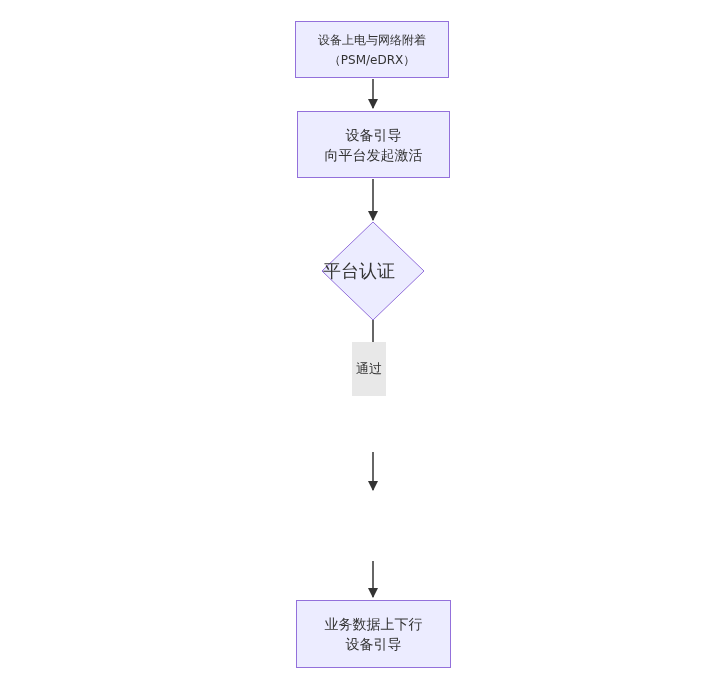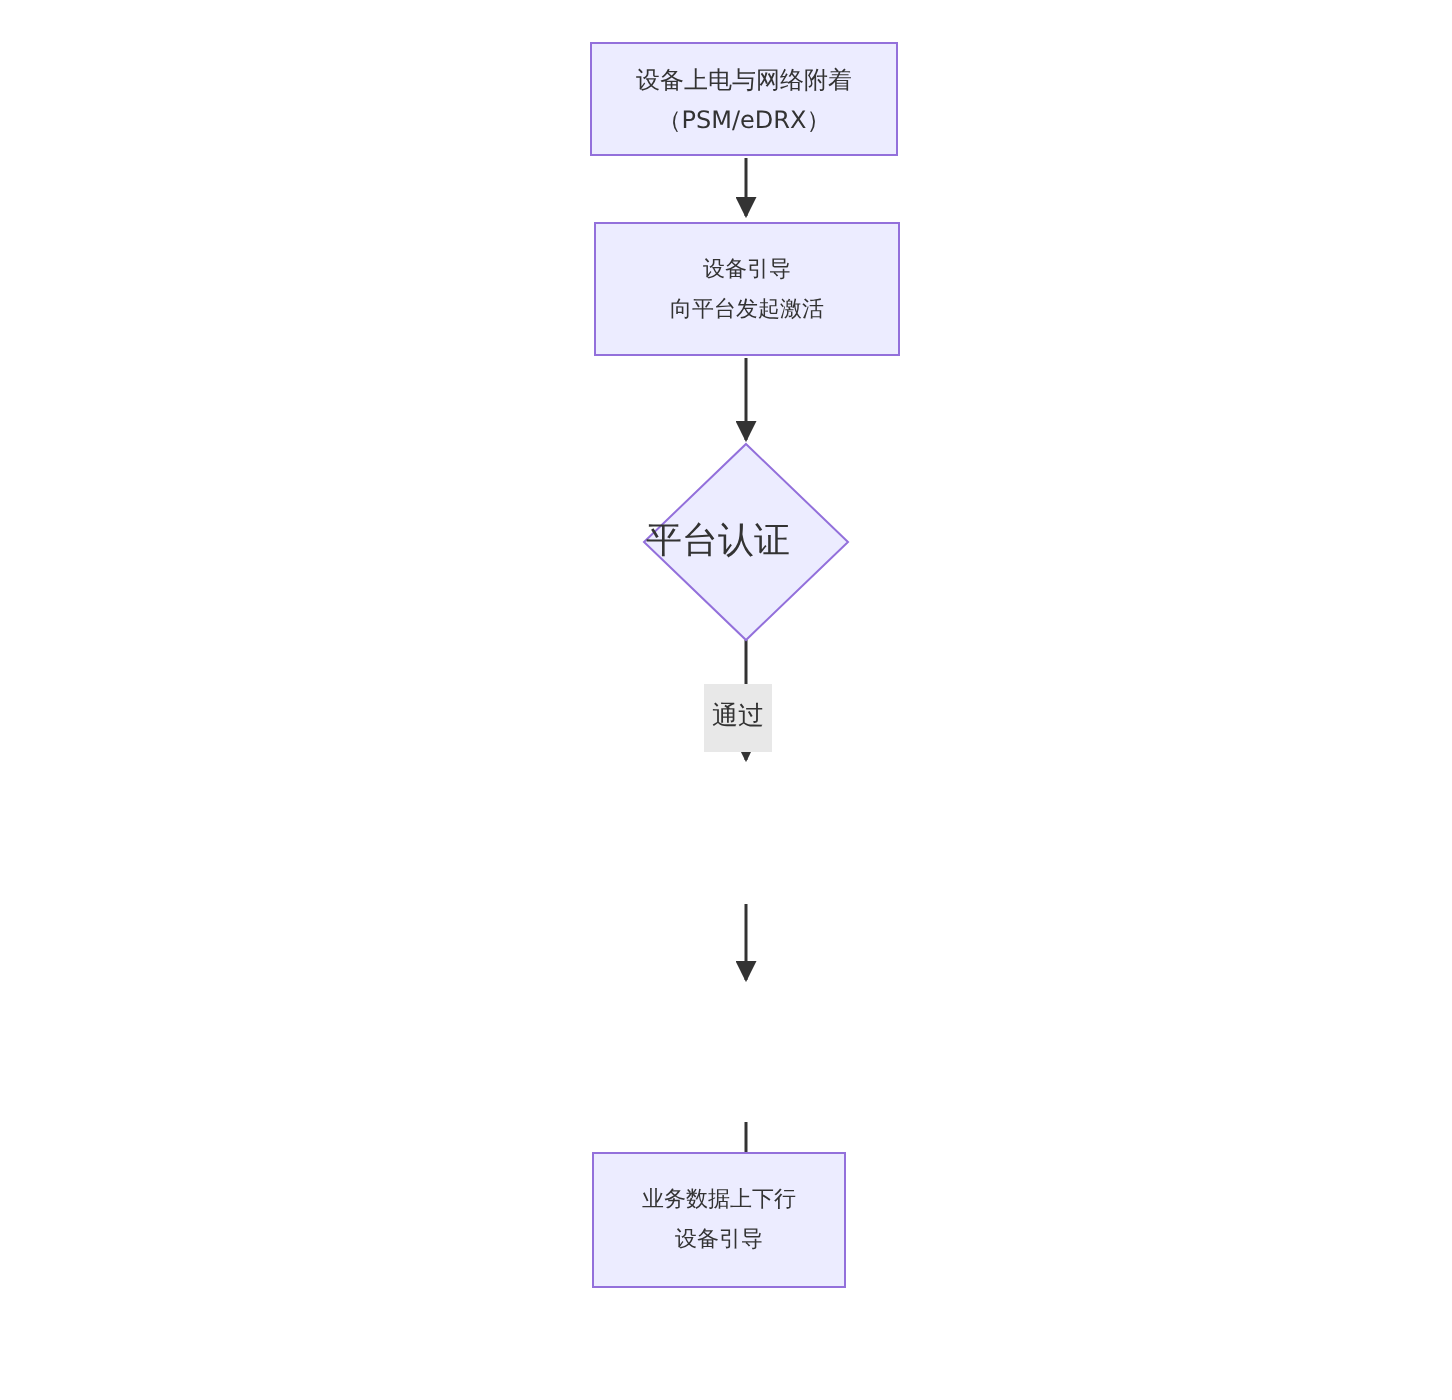--- a/index.html
+++ b/index.html
@@ -40,42 +40,42 @@
   .node {
     position: absolute;
     box-sizing: border-box;
     background: var(--node-fill, #ECECFF);
     border: 1px solid var(--node-border, #9370DB);
     display: flex;
     flex-direction: column;
     align-items: center;
     justify-content: center;
     color: var(--text-color, #333333);
-    font-size: 11px;
+    font-size: 14px;
     line-height: 20px;
     text-align: center;
   }
   .diamond-label {
     position: absolute;
     left: 323px;
     top: 261px;
     width: 100px;
     color: var(--text-color, #333333);
     font-size: 18px;
     line-height: 20px;
   }
   .edge-label {
     position: absolute;
     left: 352px;
     top: 342px;
     background: var(--edge-label-bg, #e8e8e8);
     color: var(--text-color, #333333);
     font-size: 13px;
     line-height: 18px;
-    padding: 8px 4px;
+    padding: 18px 4px;
   }
 </style>
 </head>
 <body>
 
 <div class="canvas">
 
   <svg class="edges-svg">
     <defs>
       <marker id="arrowhead" viewBox="0 0 10 10" refX="9" refY="5" markerWidth="7" markerHeight="7" orient="auto">
@@ -101,18 +101,18 @@
     <span>设备引导</span>
     <span>向平台发起激活</span>
   </div>
 
   <div class="diamond-label">平台认证</div>
 
   <div class="edge-label">通过</div>
 
 
 
-  <div class="node" style="left:296px; top:576px; width:127px; height:68px;">
+  <div class="node" style="left:296px; top:600px; width:155px; height:68px;">
     <span>业务数据上下行</span>
     <span>设备引导</span>
   </div>
 
 </div>
 
 </body></html>

